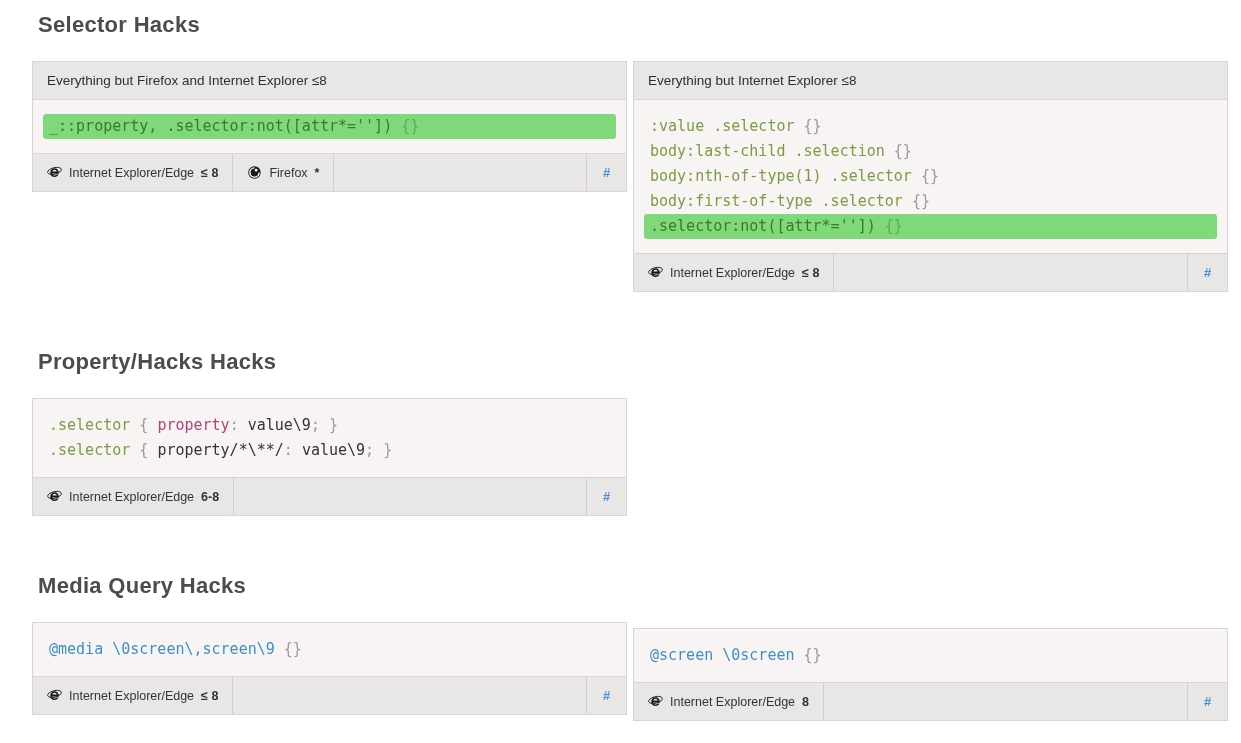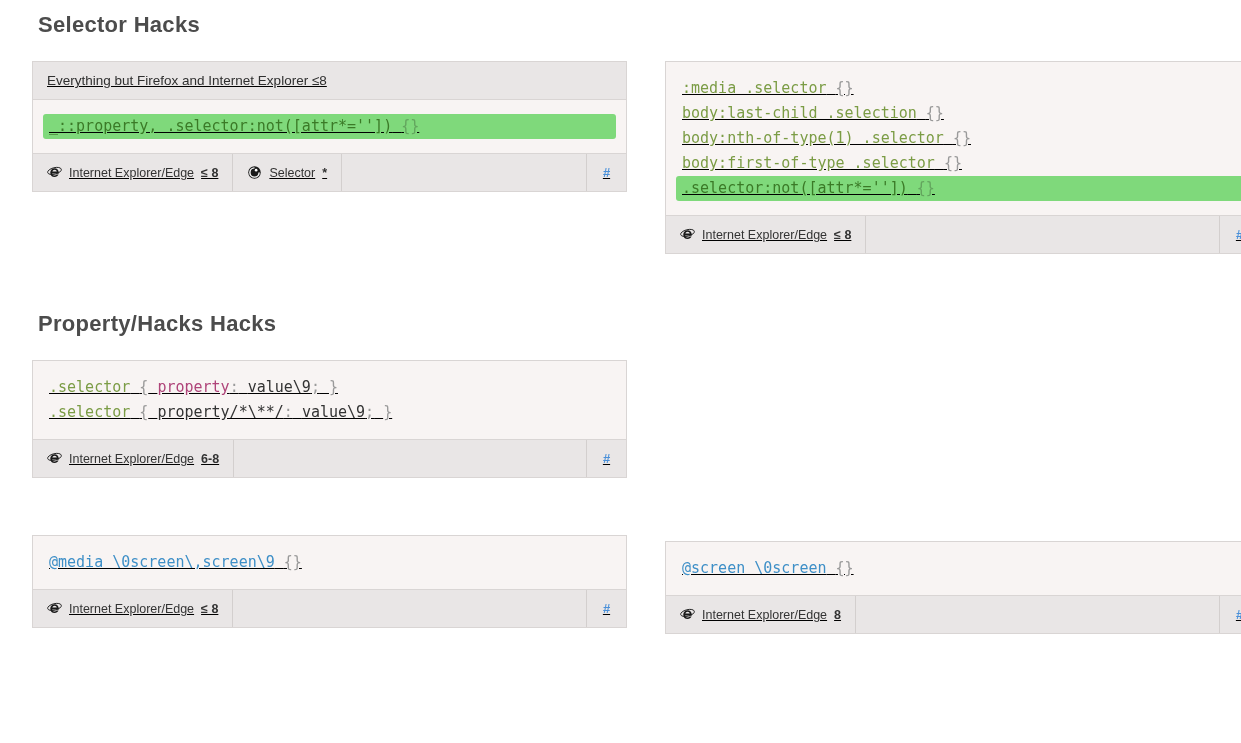--- a/index.html
+++ b/index.html
@@ -7,21 +7,21 @@
     width:1241px;height:743px;overflow:hidden;
     font-family:"Liberation Sans", sans-serif;
     -webkit-font-smoothing:antialiased;
   }
   .page{padding:12px 13px 0 32px;box-sizing:border-box;}
   .section{margin-bottom:57px;}
   .section-title{
     font-size:22px;font-weight:bold;color:#4c4c4c;
     letter-spacing:.3px;margin:0 0 23px 6px;
   }
-  .row{display:flex;align-items:flex-start;gap:38px;text-decoration:underline;}
+  .row{display:flex;align-items:flex-start;gap:6px;}
   .card{
     flex:0 0 595px;width:595px;box-sizing:border-box;
     background:#f8f4f3;border:1px solid #d9d5d4;
   }
   [data-section="2"] .card:nth-child(2){margin-top:6px;}
   .card-header{
     background:#e9e6e6;border-bottom:1px solid #d9d5d4;
     padding:10px 14px;font-size:13.5px;color:#2f2f2f;line-height:17px;
   }
   .card-code{padding:14px 10px;}
@@ -86,33 +86,34 @@
               <span class="browser-version">≤ 8</span>
             </span>
             <span class="browser-cell">
               <span class="browser-icon">
                 <svg width="15" height="15" viewBox="0 0 24 24">
                   <circle cx="12" cy="12" r="10" fill="#1a1a1a"></circle>
                   <path d="M12 4.6 a7.4 7.4 0 1 0 7.4 7.4" stroke="#ffffff" stroke-width="2.3" fill="none"></path>
                   <circle cx="14.6" cy="8.2" r="2.1" fill="#ffffff"></circle>
                 </svg>
               </span>
-              <span class="browser-name">Selector</span>
+              <span class="browser-name">Firefox</span>
               <span class="browser-version">*</span>
             </span>
             <span class="footer-spacer"></span>
       <span class="permalink-cell">
         <a class="permalink">#</a>
       </span>
     </footer>
   </article>
 
   <article class="card">
-    <div class="card-code">
-            <div class="code-line"><span class="tok-sel">:media .selector</span><span class="tok-plain"> </span><span class="tok-punct">{}</span></div>
+    <header class="card-header">Everything but Internet Explorer ≤8</header>
+    <div class="card-code">
+            <div class="code-line"><span class="tok-sel">:value .selector</span><span class="tok-plain"> </span><span class="tok-punct">{}</span></div>
             <div class="code-line"><span class="tok-sel">body:last-child .selection</span><span class="tok-plain"> </span><span class="tok-punct">{}</span></div>
             <div class="code-line"><span class="tok-sel">body:nth-of-type(1) .selector</span><span class="tok-plain"> </span><span class="tok-punct">{}</span></div>
             <div class="code-line"><span class="tok-sel">body:first-of-type .selector</span><span class="tok-plain"> </span><span class="tok-punct">{}</span></div>
             <div class="code-line hl"><span class="tok-sel">.selector:not([attr*=''])</span><span class="tok-plain"> </span><span class="tok-punct">{}</span></div>
           </div>
     <footer class="card-footer">
       <span class="browser-cell">
               <span class="browser-icon">
                 <svg width="15" height="15" viewBox="0 0 24 24">
                   <path fill="#1a1a1a" d="M12.2 5.2c-4.1 0-7 3-7 7s2.9 7 7 7c2.8 0 5.2-1.5 6.3-3.9h-3c-.8.9-1.9 1.5-3.3 1.5-2 0-3.6-1.3-3.9-3.3h10.5c.1-.4.1-.8.1-1.2 0-4.1-2.8-7.1-6.7-7.1zM8.5 10.5c.4-1.9 1.9-3.1 3.7-3.1s3.2 1.2 3.6 3.1H8.5z"></path>
@@ -154,20 +155,21 @@
             <span class="footer-spacer"></span>
       <span class="permalink-cell">
         <a class="permalink">#</a>
       </span>
     </footer>
   </article>
 </div>
   </section>
 
   <section class="section" data-section="2">
+    <h2 class="section-title">Media Query Hacks</h2>
     <div class="row">
   <article class="card">
 
     <div class="card-code">
             <div class="code-line"><span class="tok-media">@media \0screen\,screen\9</span><span class="tok-plain"> </span><span class="tok-punct">{}</span></div>
           </div>
     <footer class="card-footer">
       <span class="browser-cell">
               <span class="browser-icon">
                 <svg width="15" height="15" viewBox="0 0 24 24">

